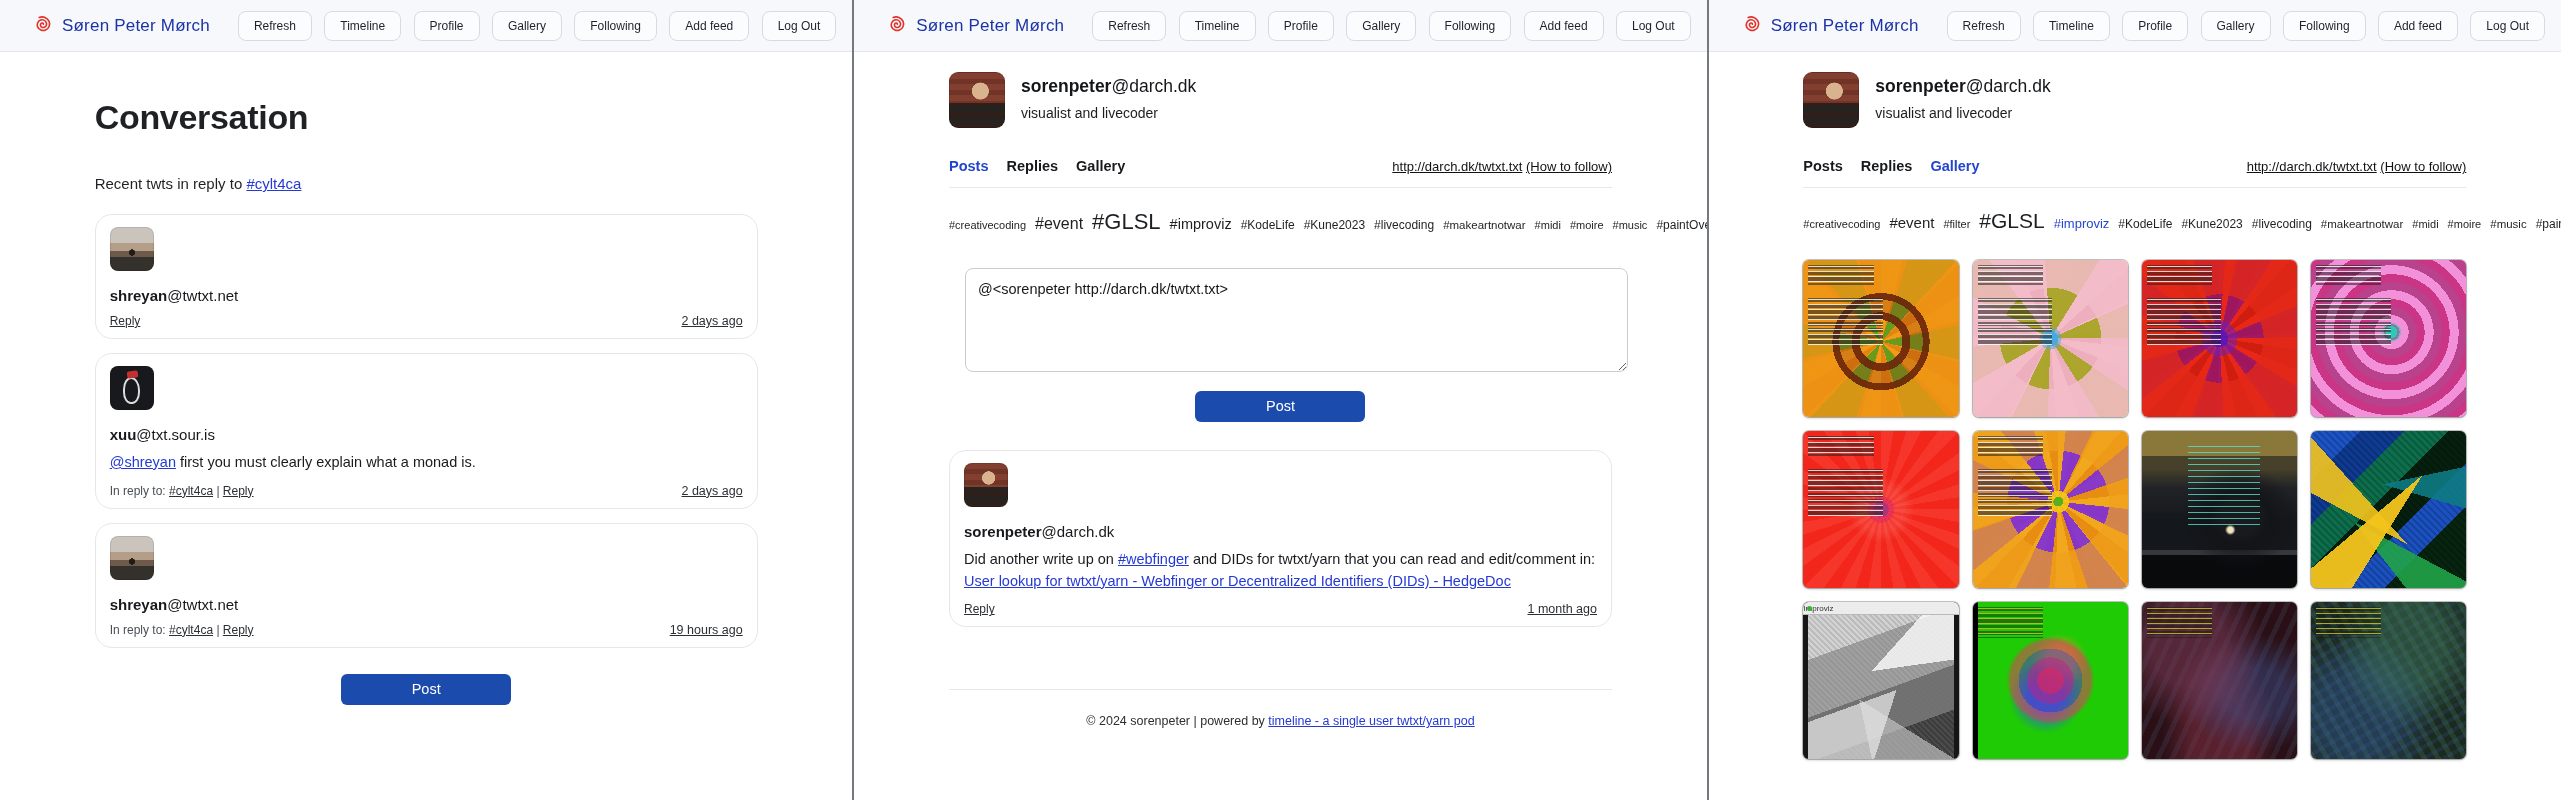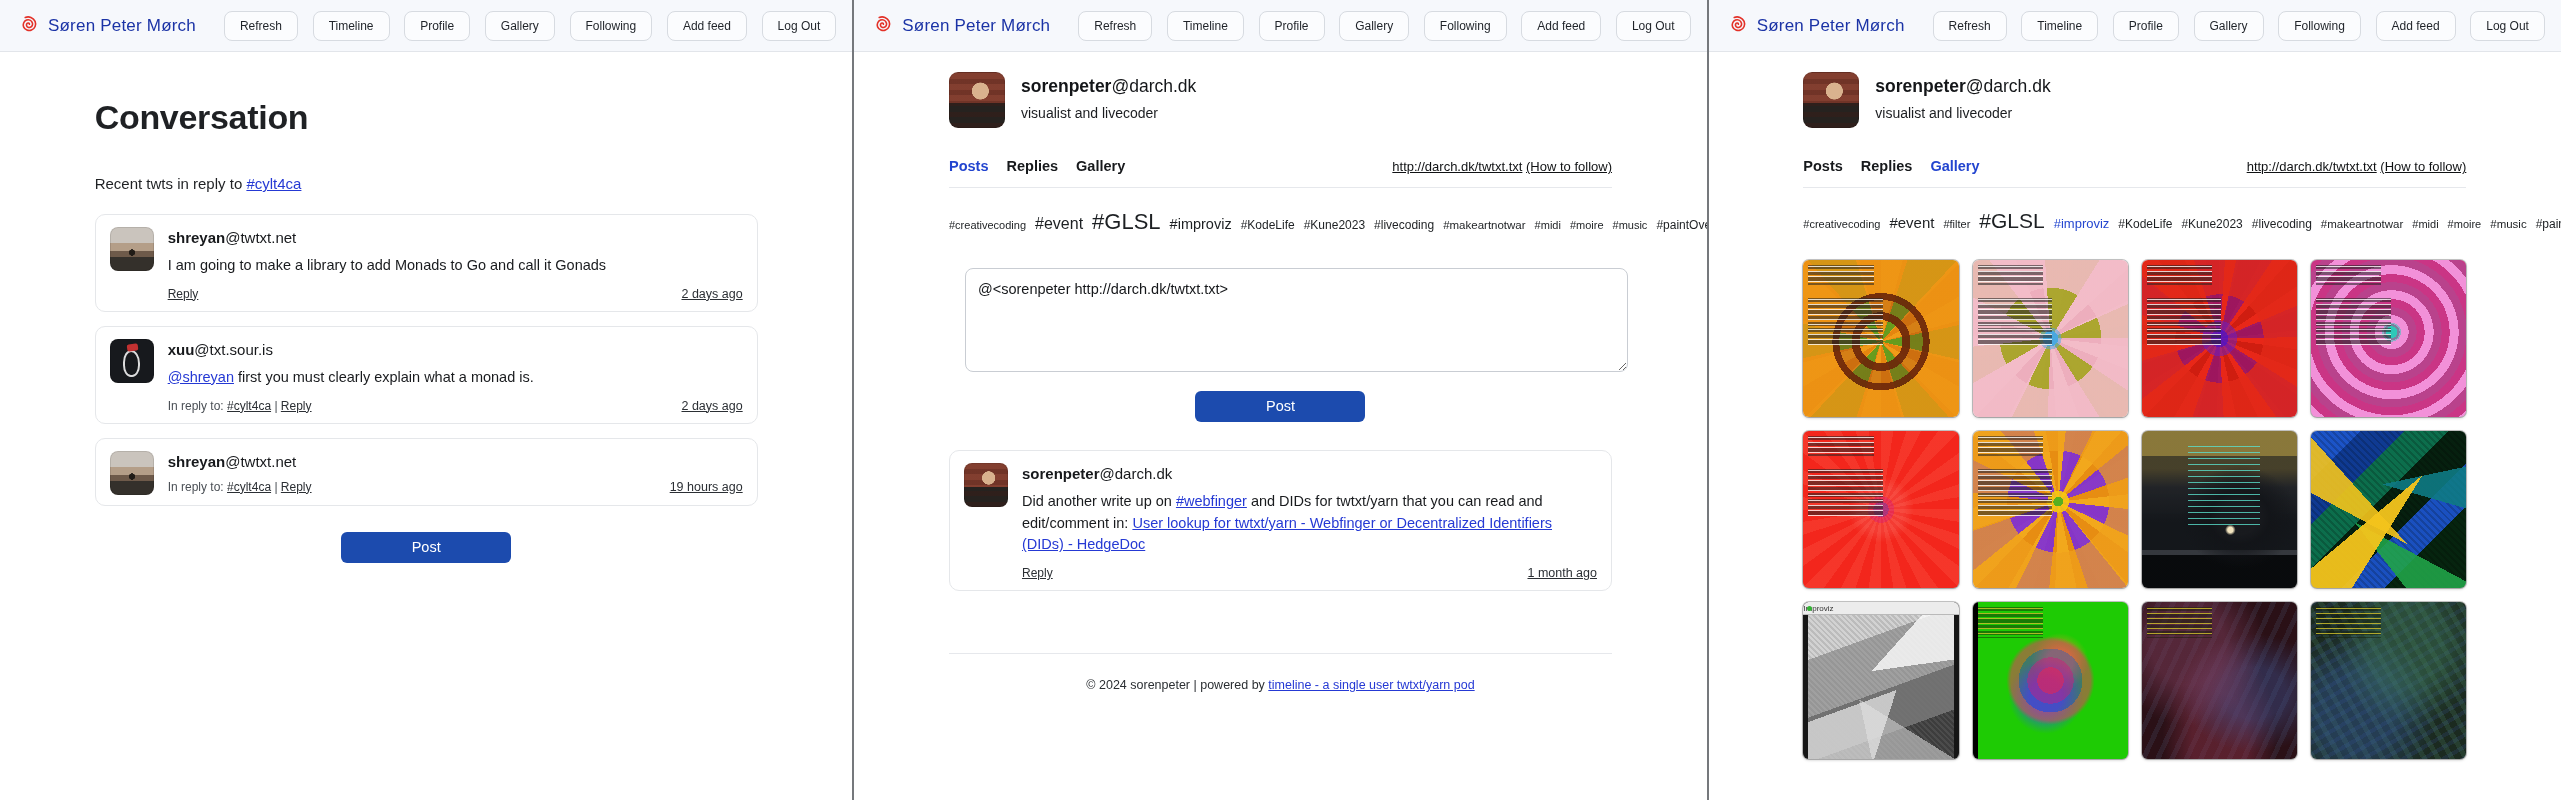--- a/index.html
+++ b/index.html
@@ -5,37 +5,37 @@
   * { box-sizing: border-box; margin: 0; padding: 0; }
   html,body { width:2561px; height:800px; overflow:hidden; background:#fff;
     font-family:"Liberation Sans", sans-serif; color:#1d2023; }
   body { display:flex; }
 
   .panel { flex:1 1 0; height:800px; background:#fff; overflow:hidden; position:relative; }
   .panel + .panel { border-left:2px solid #75787c; }
 
   
   .header { height:52px; background:#f6f8fc; border-bottom:1px solid #e2e5ea;
-    display:flex; align-items:center; padding:0 16px 0 18px; }
+    display:flex; align-items:center; padding:0 16px 0 32px; }
   .brand { display:flex; align-items:center; gap:8px; flex:0 0 auto; }
   .site-title { color:#1b33a6; font-size:17px; font-weight:500; letter-spacing:.2px; text-decoration:none; }
   .nav-wrap { display:flex; flex:1; justify-content:space-between; margin-left:28px; }
   .nav-btn { background:#fbfcfe; border:1px solid #d7dbe1; border-radius:8px;
     padding:7px 15px; font-size:12px; color:#1f2329; font-family:inherit; cursor:pointer; }
 
   .content { width:663px; margin:0 auto; }
 
   
   .conv-title { font-size:34px; font-weight:700; color:#1f2124; margin-top:46px; letter-spacing:-.3px; }
   .conv-sub { margin-top:38px; font-size:15px; color:#1f2124; }
   .lnk { color:#2539d4; text-decoration:underline; cursor:pointer; }
   .cards { margin-top:22px; }
 
-  .card { border:1px solid #e5e7ea; border-radius:10px; background:#fff;
-    padding:12px 14px 10px; margin-bottom:14px; display:flex; gap:14px; }
+  .card { border:1px solid #e5e7ea; border-radius:17px; background:#fff;
+    padding:12px 14px 10px; margin-bottom:14px; display:flex; gap:14px;flex-direction:column; }
   .card-main { flex:1; min-width:0; }
   .card-head { font-size:15px; color:#17191c; margin-top:2px; }
   .card-head b { font-weight:700; }
   .card-text { margin-top:9px; font-size:14.5px; line-height:1.5; color:#191b1e; }
   .card-foot { margin-top:10px; display:flex; justify-content:space-between; align-items:baseline;
     font-size:12px; color:#4a4f55; }
   .flink { color:#2b2f34; text-decoration:underline; cursor:pointer; }
   .time { font-size:12.5px; }
 
   .avatar { width:44px; height:44px; border-radius:8px; flex:0 0 44px;
@@ -203,21 +203,20 @@
   </header>
 
   <div class="content">
     <h1 class="conv-title">Conversation</h1>
     <p class="conv-sub"><span>Recent twts in reply to </span><a class="lnk">#cylt4ca</a></p>
     <div class="cards">
         <div class="card">
           <div class="avatar av-sunset"></div>
           <div class="card-main">
             <div class="card-head"><b>shreyan</b><span>@twtxt.net</span></div>
-            <div class="card-text"><span>I am going to make a library to add Monads to Go and call it Gonads</span></div>
             <div class="card-foot">
               <span class="foot-left"><a class="flink">Reply</a></span>
               <a class="flink time">2 days ago</a>
             </div>
           </div>
         </div>
         <div class="card">
           <div class="avatar av-penguin"></div>
           <div class="card-main">
             <div class="card-head"><b>xuu</b><span>@txt.sour.is</span></div>

